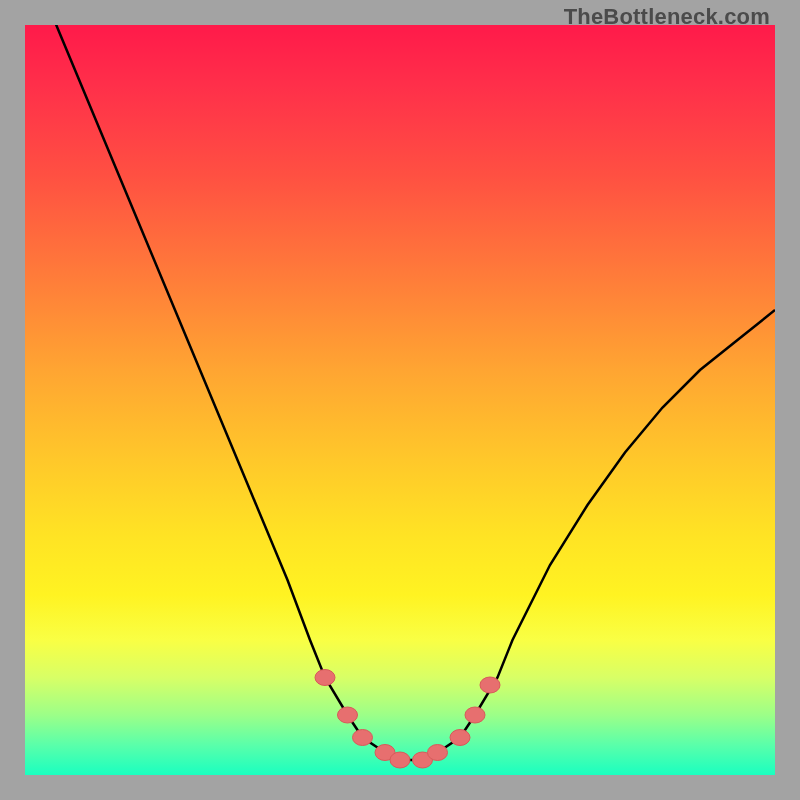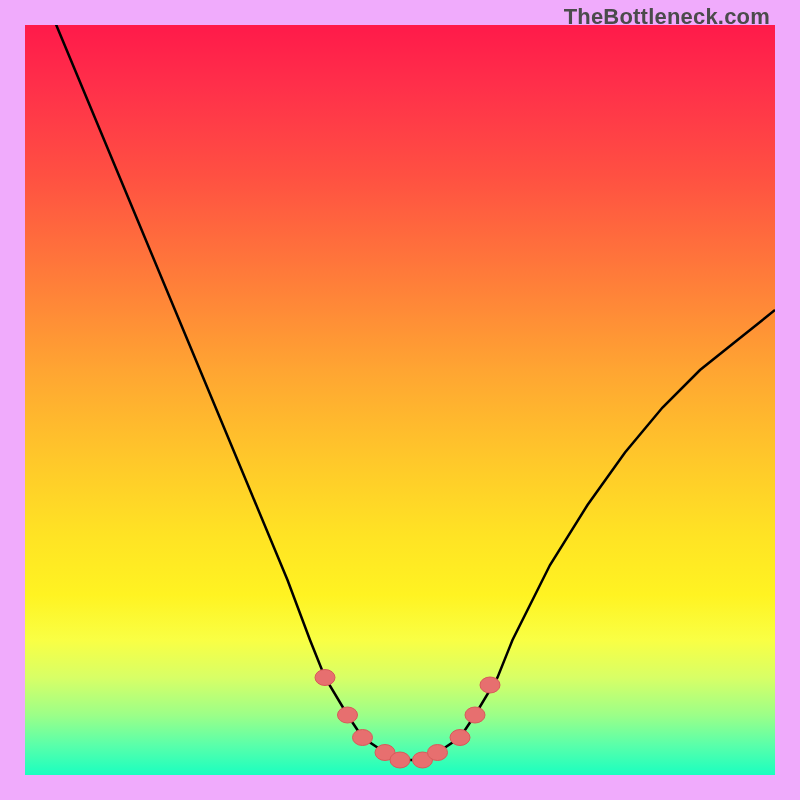--- a/index.html
+++ b/index.html
@@ -8,21 +8,21 @@
     width: 800px;
     height: 800px;
     overflow: hidden;
     background: #000;
     font-family: Arial, Helvetica, sans-serif;
   }
   .frame {
     position: relative;
     width: 800px;
     height: 800px;
-    background: #f0abfc;
+    background: #a3a3a3;
   }
   .plot {
     position: absolute;
     left: 25px;
     top: 25px;
     width: 750px;
     height: 750px;
     background: linear-gradient(to bottom,
       #ff1a4a 0%,
       #ff2f4a 8%,

